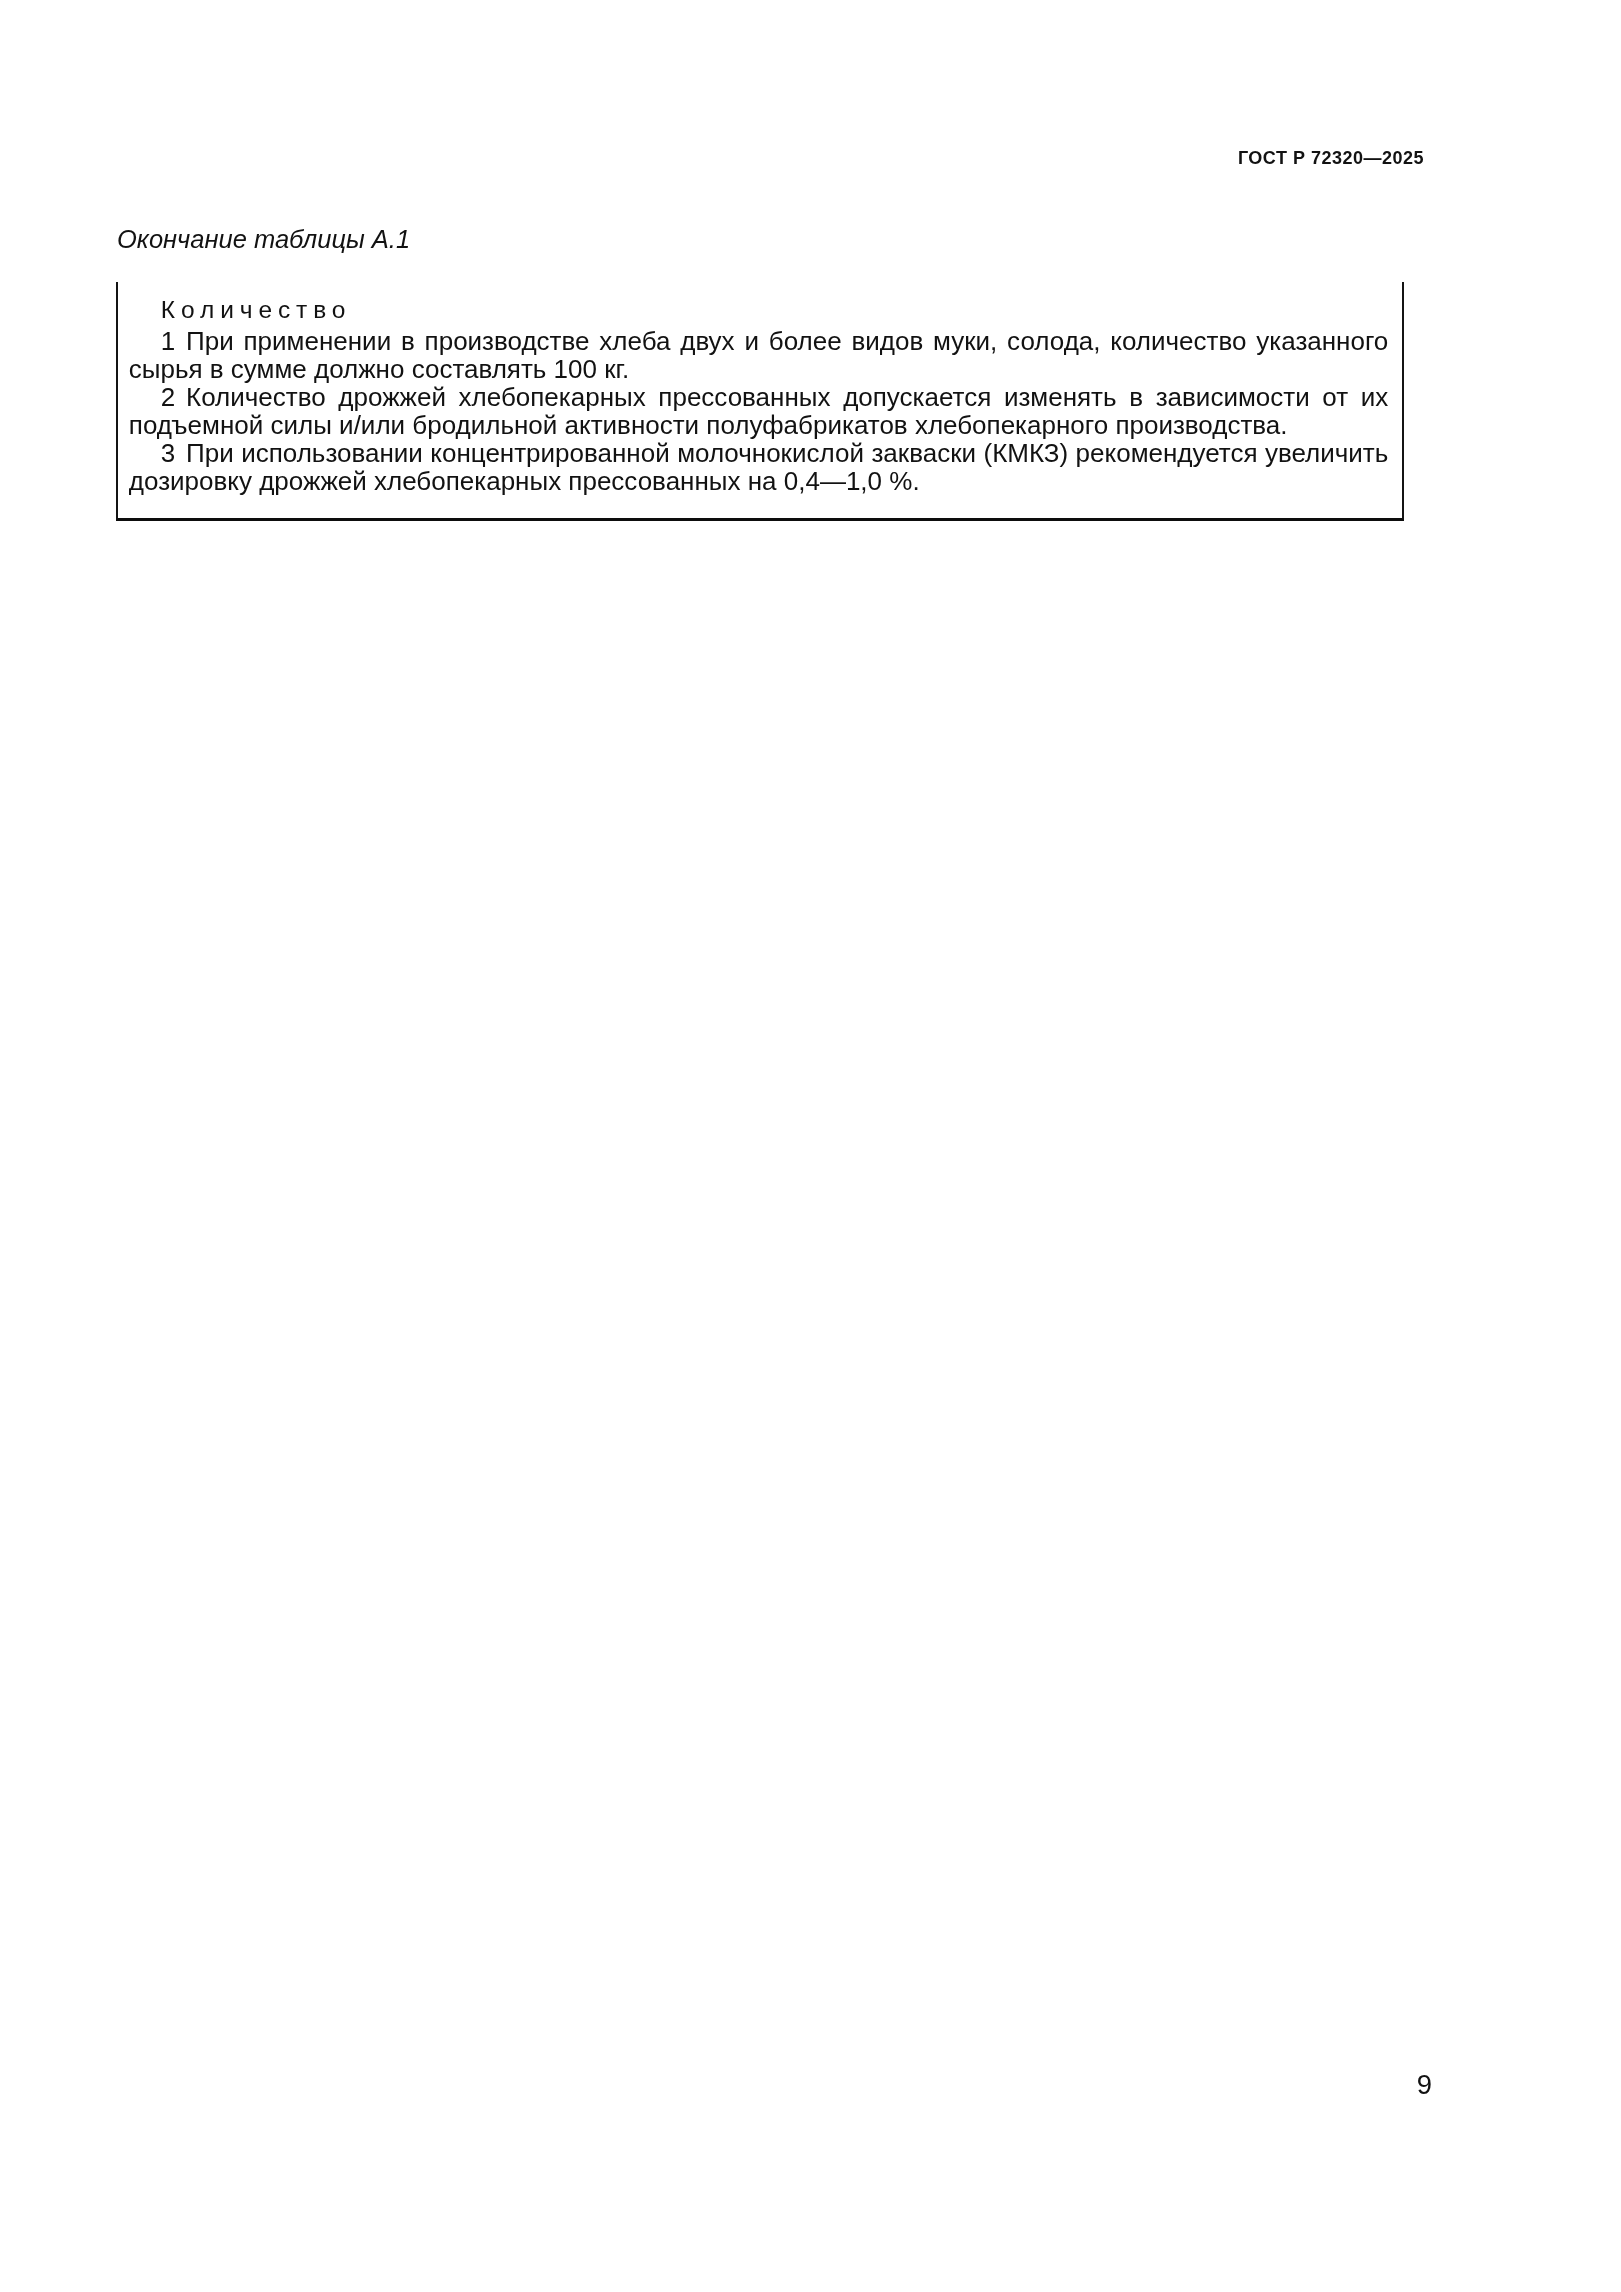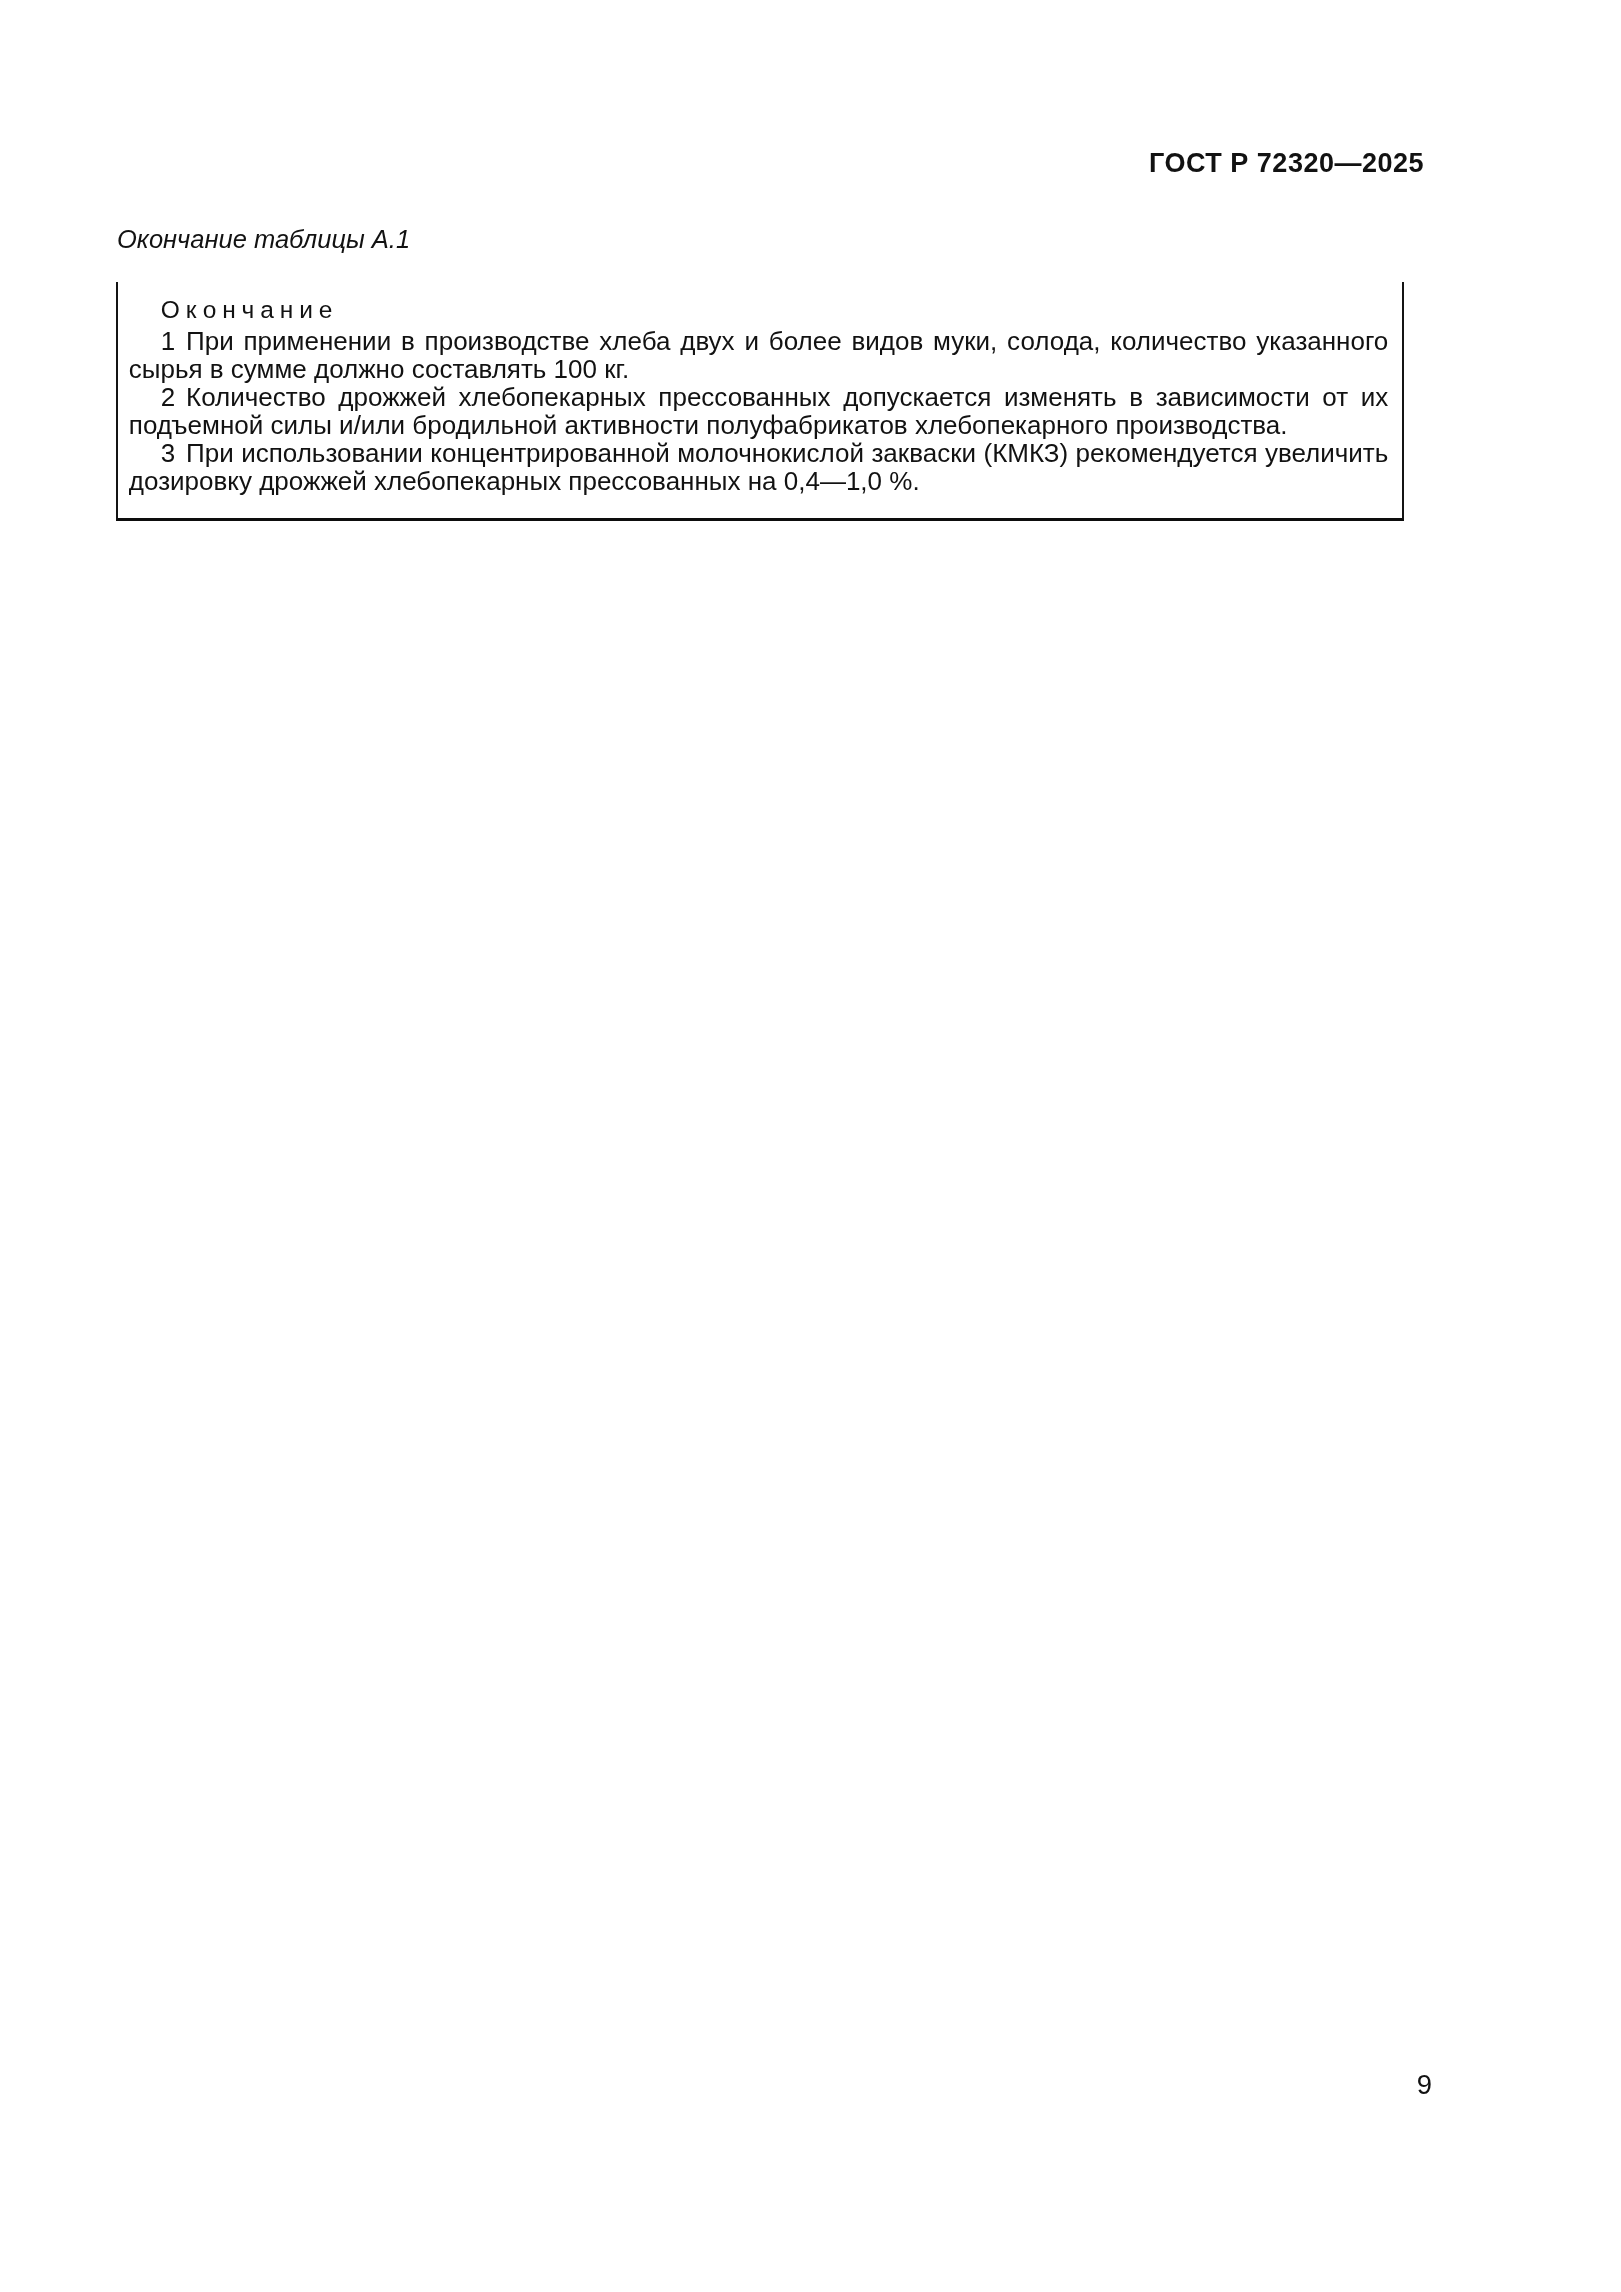--- a/index.html
+++ b/index.html
@@ -8,21 +8,21 @@
     width: 1621px;
     height: 2293px;
     position: relative;
     font-family: "Liberation Sans", "DejaVu Sans", sans-serif;
     color: #121212;
   }
   .doc-header {
     position: absolute;
     top: 148px;
     right: 197px;
-    font-size: 27px;
+    font-size: 18px;
     font-weight: bold;
     letter-spacing: 0.5px;
     white-space: nowrap;
   }
   .table-caption {
     position: absolute;
     top: 225px;
     left: 117px;
     font-size: 25.5px;
     font-style: italic;
@@ -70,21 +70,21 @@
 <body>
 
 <div class="page">
 
   <div class="doc-header">ГОСТ Р 72320—2025</div>
 
   <div class="table-caption">Окончание таблицы А.1</div>
 
   <div class="notes-box">
 
-    <div class="notes-heading">Окончание</div>
+    <div class="notes-heading">Количество</div>
 
     <p class="note-paragraph"><span class="note-number">1</span><span>При применении в производстве хлеба двух и более видов муки, солода, количество указанного сырья в сумме должно составлять 100 кг.</span></p>
 
     <p class="note-paragraph"><span class="note-number">2</span><span>Количество дрожжей хлебопекарных прессованных допускается изменять в зависимости от их подъемной силы и/или бродильной активности полуфабрикатов хлебопекарного производства.</span></p>
 
     <p class="note-paragraph"><span class="note-number">3</span><span>При использовании концентрированной молочнокислой закваски (КМКЗ) рекомендуется увеличить дозировку дрожжей хлебопекарных прессованных на 0,4—1,0 %.</span></p>
 
   </div>
 
   <div class="page-number">9</div>

